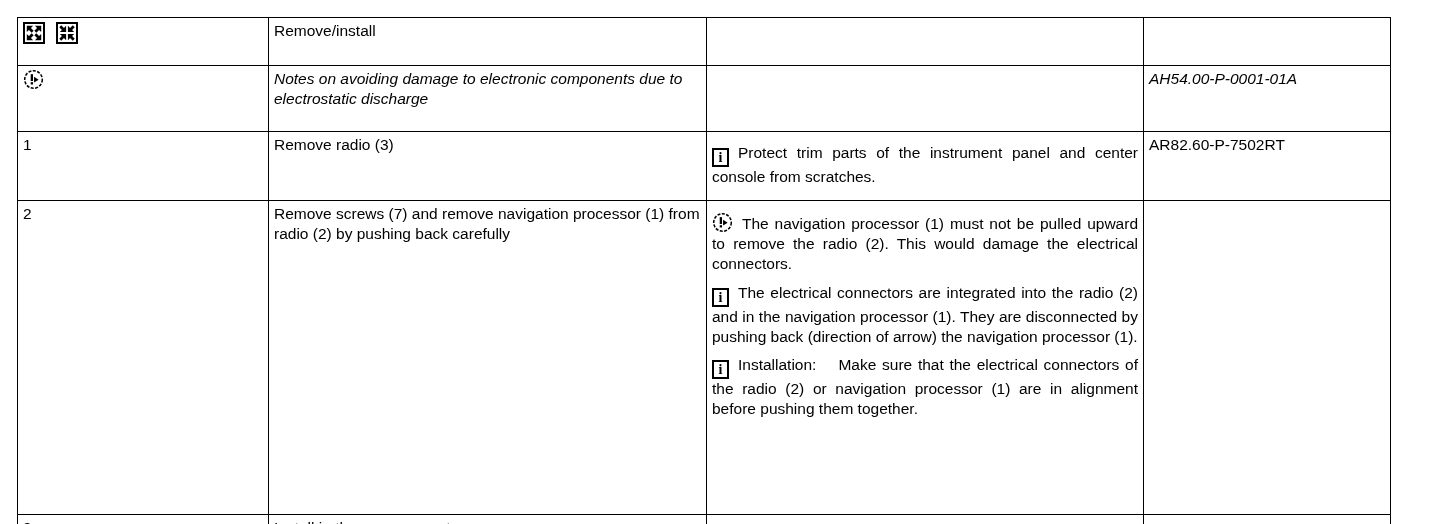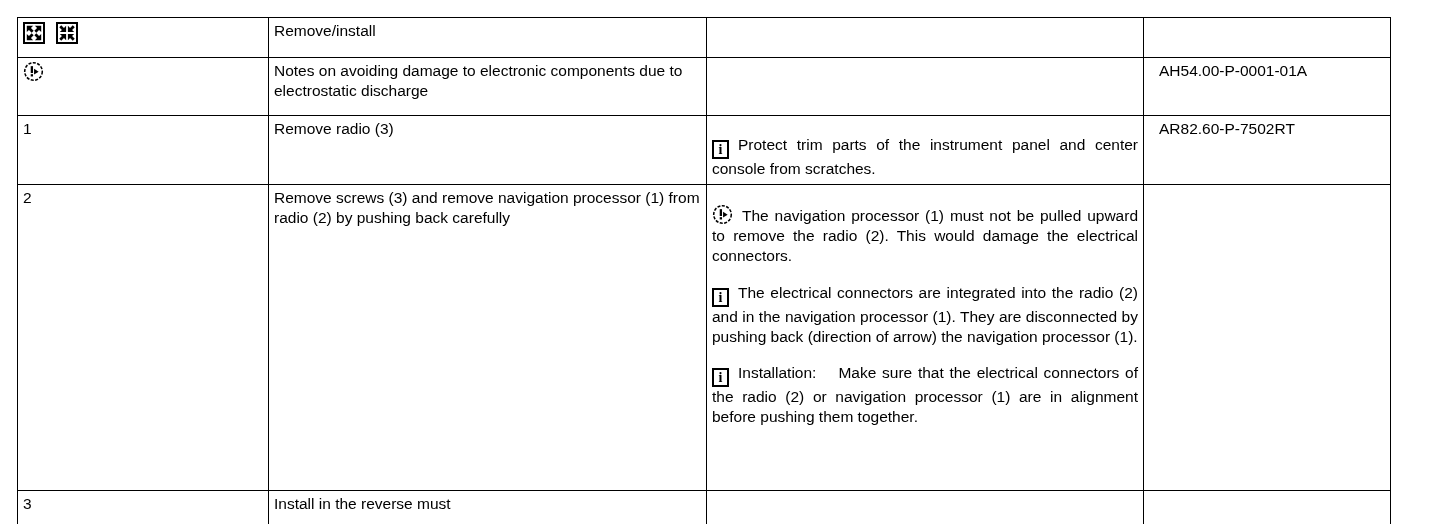--- a/index.html
+++ b/index.html
@@ -25,34 +25,34 @@
 
   table.wis-table {
     width: 1373px;
     border-collapse: collapse;
     table-layout: fixed;
   }
 
   table.wis-table td {
     border: 1px solid #000000;
     vertical-align: top;
-    padding: 3px 5px 4px 5px;
+    padding: 3px 5px 12px 5px;
     font-size: 15.5px;
     line-height: 1.30;
     font-family: "Liberation Sans", sans-serif;
   }
 
   
   col.c-step  { width: 251px; }
   col.c-desc  { width: 438px; }
   col.c-note  { width: 437px; }
   col.c-ref   { width: 247px; }
 
   .row-icons    td { height: 32px; }
-  .row-esd      td { height: 50px; }
+  .row-esd      td { height: 50px; font-style: italic; }
   .row-1        td { height: 50px; }
   .row-2        td { height: 298px; }
   .row-3        td { height: 32px; }
 
   .step-num {
     font-size: 15.5px;
     line-height: 1.15;
   }
 
   
@@ -89,29 +89,29 @@
     display: inline-block;
     vertical-align: -4px;
     text-align: center;
     line-height: 15px;
     font-family: "Liberation Serif", serif;
     font-weight: bold;
     font-size: 14px;
   }
 
   .note-block {
-    margin: 16px 0 1px 0;
+    margin: 8px 0 1px 0;
     text-align: justify;
     text-justify: inter-word;
   }
   .note-block .lead-gap { display: inline-block; width: 9px; }
   .note-block .inst-gap { display: inline-block; width: 22px; }
 
   .desc-text { display: block; }
-  .ref-code  { display: block; white-space: nowrap; margin-left: 10px; }
+  .ref-code  { display: block; white-space: nowrap; }
 </style>
 </head>
 <body>
 
 <div class="sheet">
   <table class="wis-table">
     <colgroup>
       <col class="c-step">
         <col class="c-desc">
         <col class="c-note">
@@ -188,21 +188,21 @@
         <td>
           <span class="ref-code">AR82.60-P-7502RT</span>
         </td>
       </tr>
 
       <tr class="row-2">
         <td>
           <span class="step-num">2</span>
         </td>
         <td>
-          <span class="desc-text">Remove screws (3) and remove navigation processor (1) from radio (2) by pushing back carefully</span>
+          <span class="desc-text">Remove screws (7) and remove navigation processor (1) from radio (2) by pushing back carefully</span>
         </td>
         <td>
           <p class="note-block">
             <span class="caution-icon">
               <svg viewBox="0 0 22 22">
                 <circle cx="11" cy="11" r="9.2" fill="none" stroke="#000" stroke-width="1.6" stroke-dasharray="3.2 1.5"></circle>
                 <rect x="8.1" y="5.4" width="2.4" height="7.2" fill="#000"></rect>
                 <rect x="8.1" y="13.8" width="2.4" height="2.4" fill="#000"></rect>
                 <path d="M11.6 8.2 L16.4 11.2 L11.6 14.2 Z" fill="#000"></path>
               </svg>

